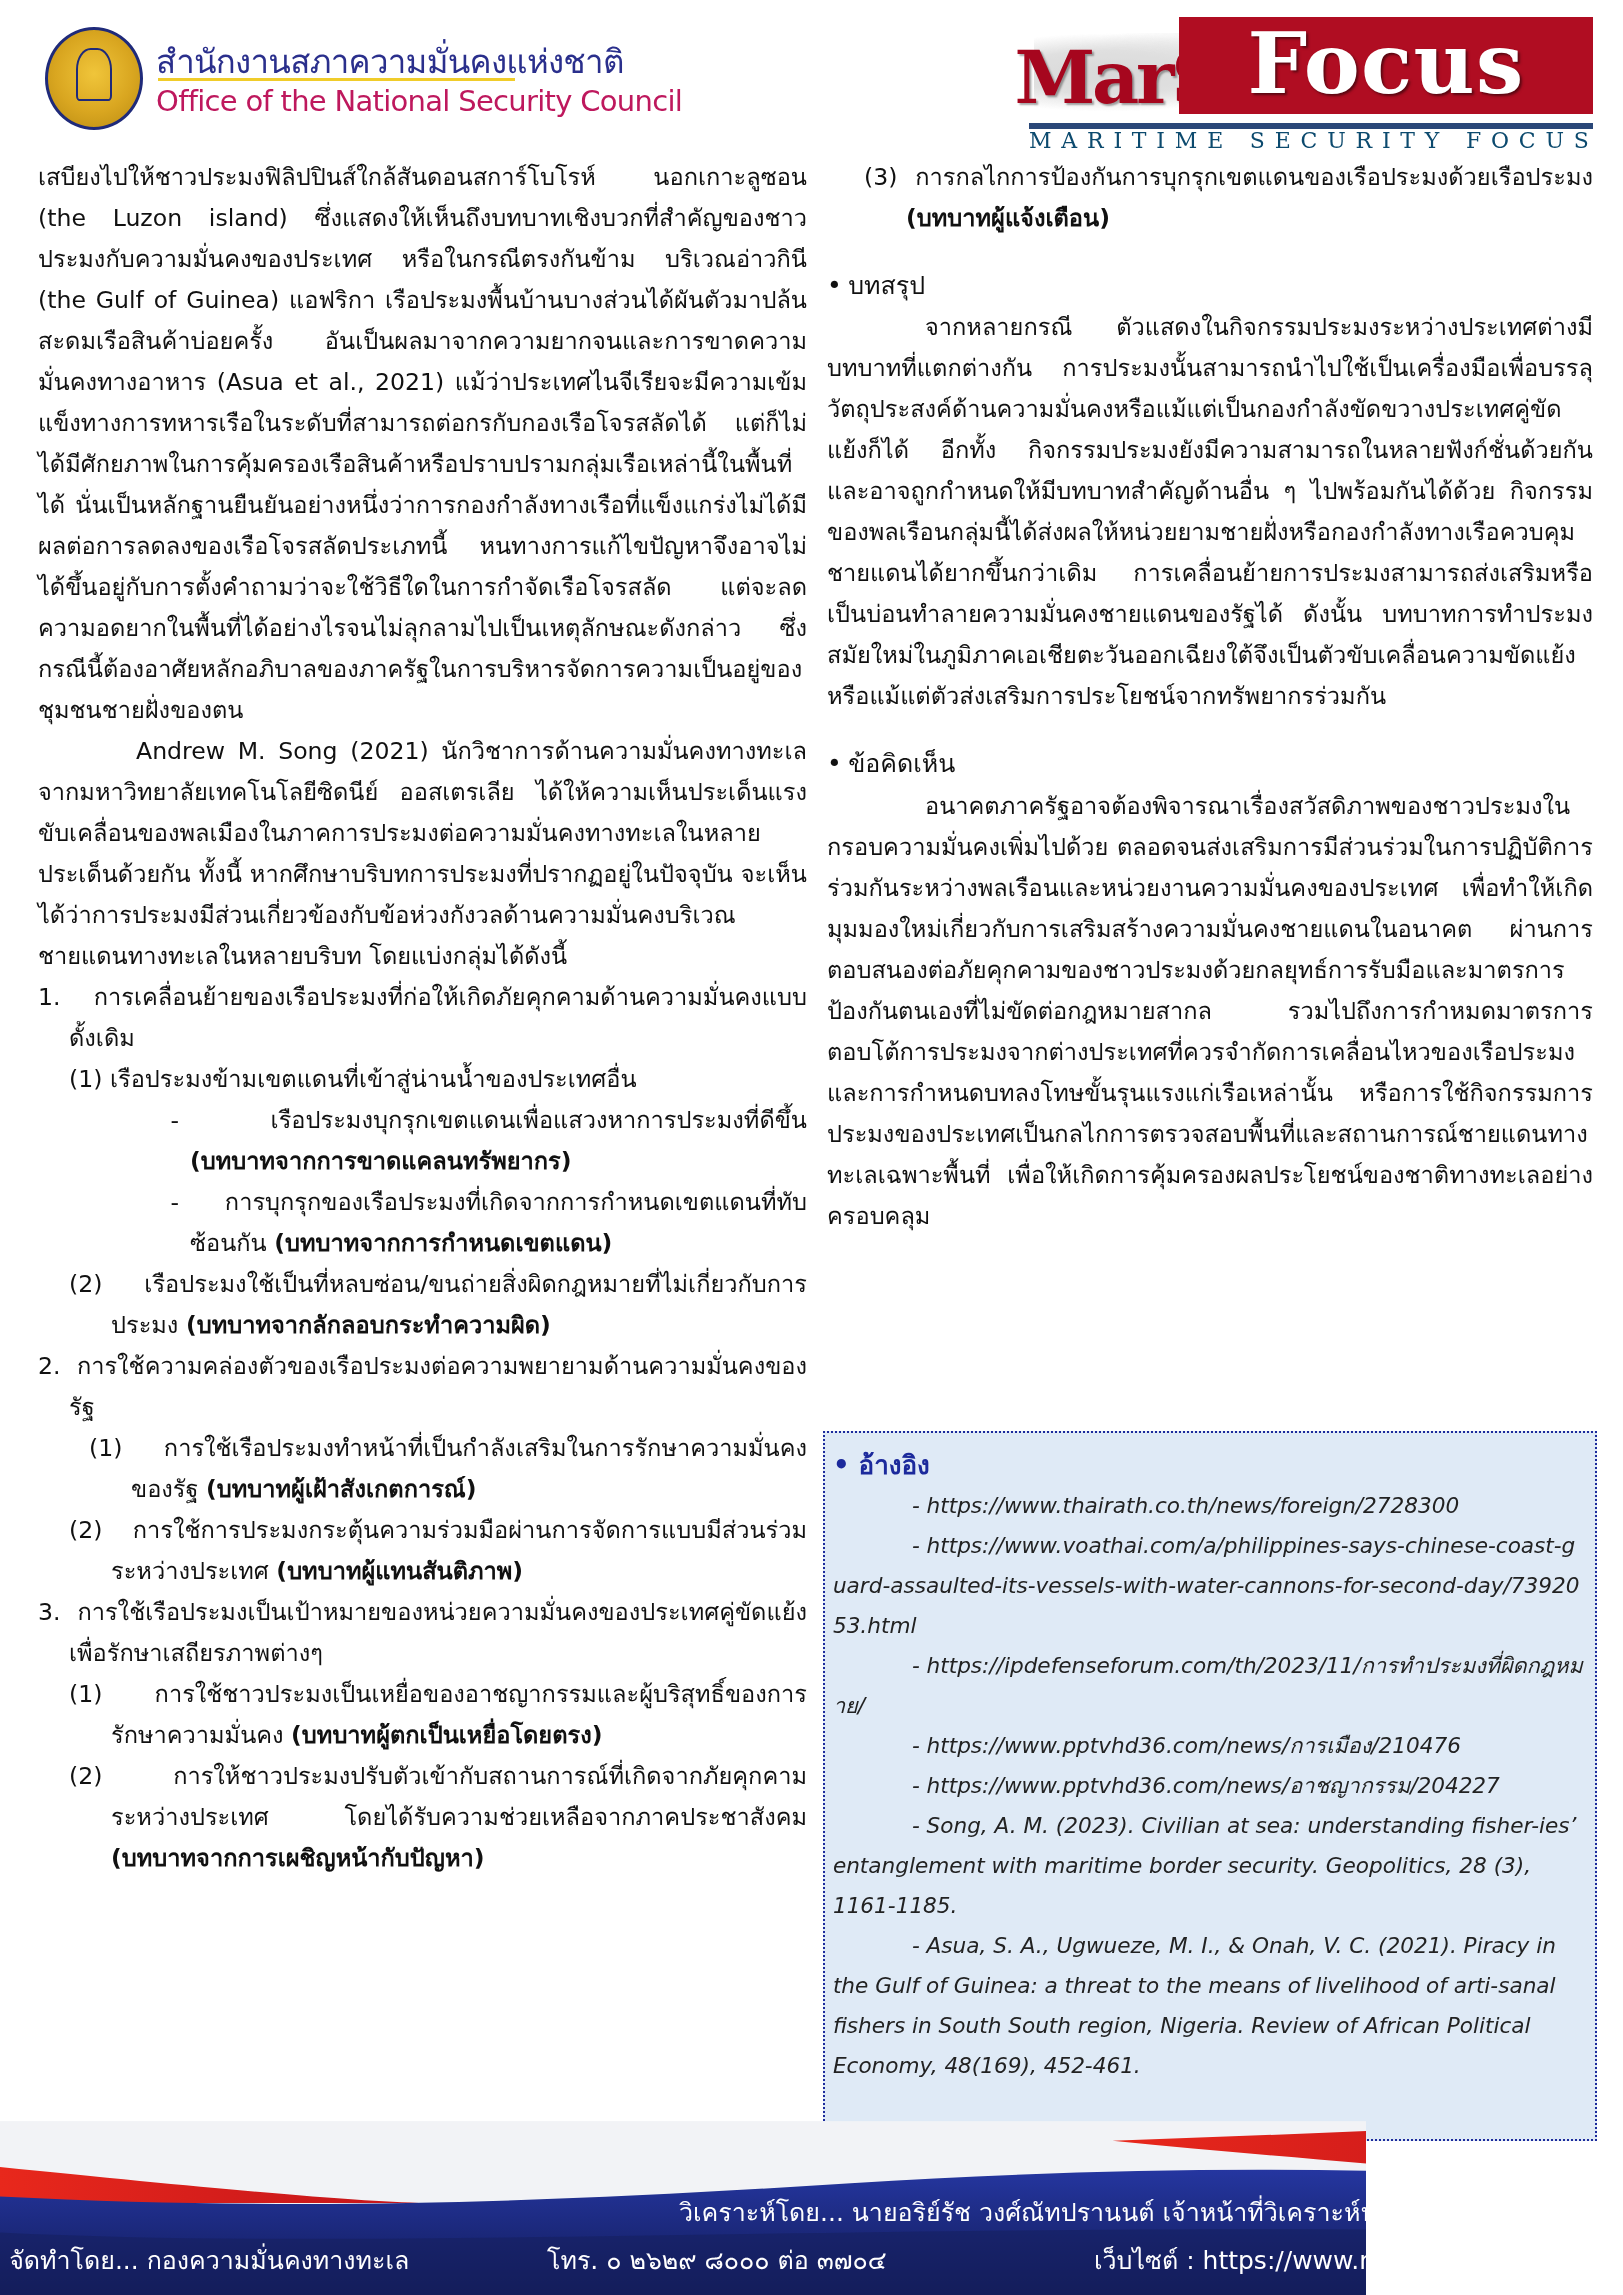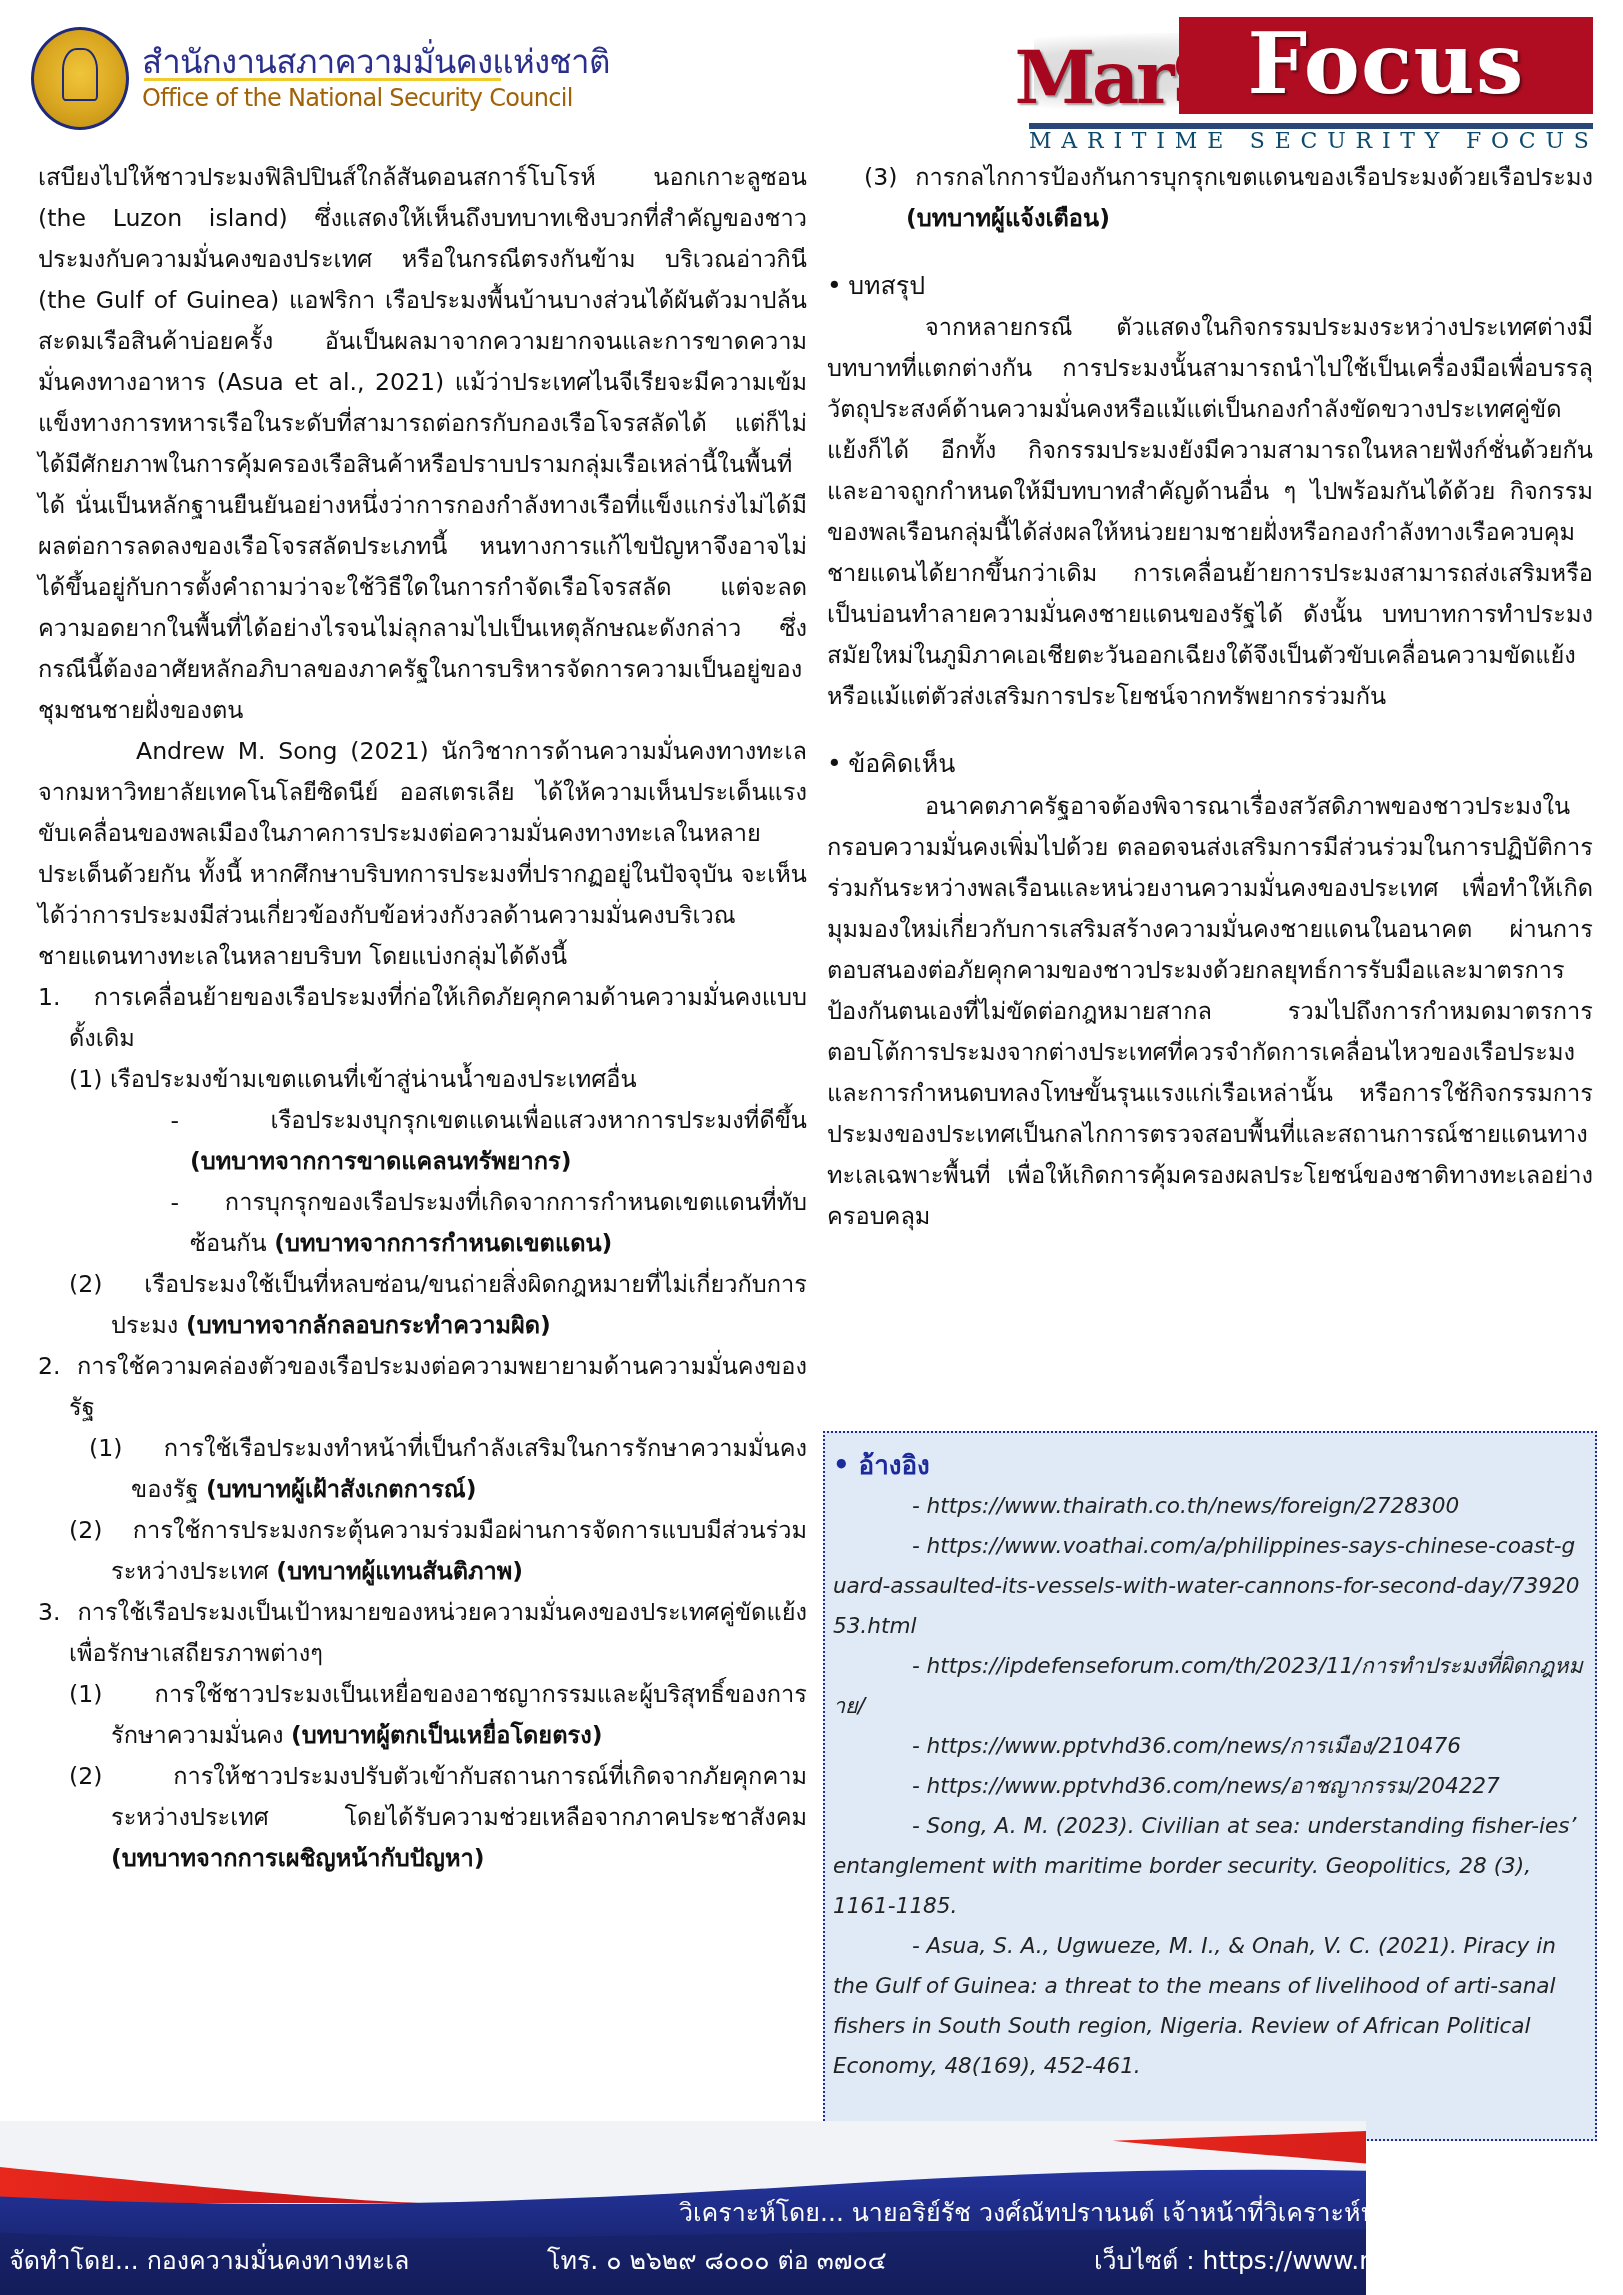--- a/index.html
+++ b/index.html
@@ -2,33 +2,33 @@
 <html style="font-size:10.5px"><head>
 <meta charset="utf-8">
 <style>
   html, body { margin: 0; padding: 0; }
   body {
     width: 1623px; height: 2295px; position: relative; overflow: hidden;
     background: #ffffff; color: #111;
     font-family: "DejaVu Sans", sans-serif;
   }
   
-  .nsc-logo { position: absolute; left: 31px; top: 26px; width: 471px; height: 105px; text-align: right; }
+  .nsc-logo { position: absolute; left: 45px; top: 26px; width: 471px; height: 105px; text-align: right; }
   .nsc-seal {
     position: absolute; left: 0; top: 1.3px; width: 98px; height: 103px; border-radius: 50%;
     background: radial-gradient(circle at 50% 45%, #f0c53a 0%, #d9a620 55%, #b88a12 100%);
     border: 3.3px solid #1f2a7a; box-sizing: border-box;
   }
   .nsc-seal::after {
     content: ""; position: absolute; left: 30%; top: 18%; width: 40%; height: 55%;
     border: 2.6px solid #1f2a7a; border-radius: 40% 40% 10% 10%; box-sizing: border-box;
   }
   .nsc-th { position: absolute; left: 111px; top: 9.2px; font-size: 33px; color: #2a2f8c; white-space: nowrap; letter-spacing: -0.7px; }
   .nsc-rule { position: absolute; left: 113px; top: 52px; width: 357px; height: 2.6px; background: #f0cc2a; }
-  .nsc-en { position: absolute; left: 111px; top: 58px; font-size: 24px; color: #a16207; white-space: nowrap; letter-spacing: -0.7px; }
+  .nsc-en { position: absolute; left: 111px; top: 58px; font-size: 29px; color: #be185d; white-space: nowrap; letter-spacing: -0.7px; }
 
   .marsec { position: absolute; left: 1008px; top: 14.4px; width: 597px; height: 144px; }
   .marsec-map {
     position: absolute; left: 26px; top: 18.3px; width: 249px; height: 79px;
     background: radial-gradient(ellipse at 30% 50%, #cfcfcf 0%, #d9d9d9 40%, transparent 70%),
                 radial-gradient(ellipse at 70% 40%, #d4d4d4 0%, transparent 60%);
     opacity: .8;
   }
   .marsec-word {
     position: absolute; left: 6.5px; top: 19.6px; font-family: "DejaVu Serif", serif; font-weight: bold;

